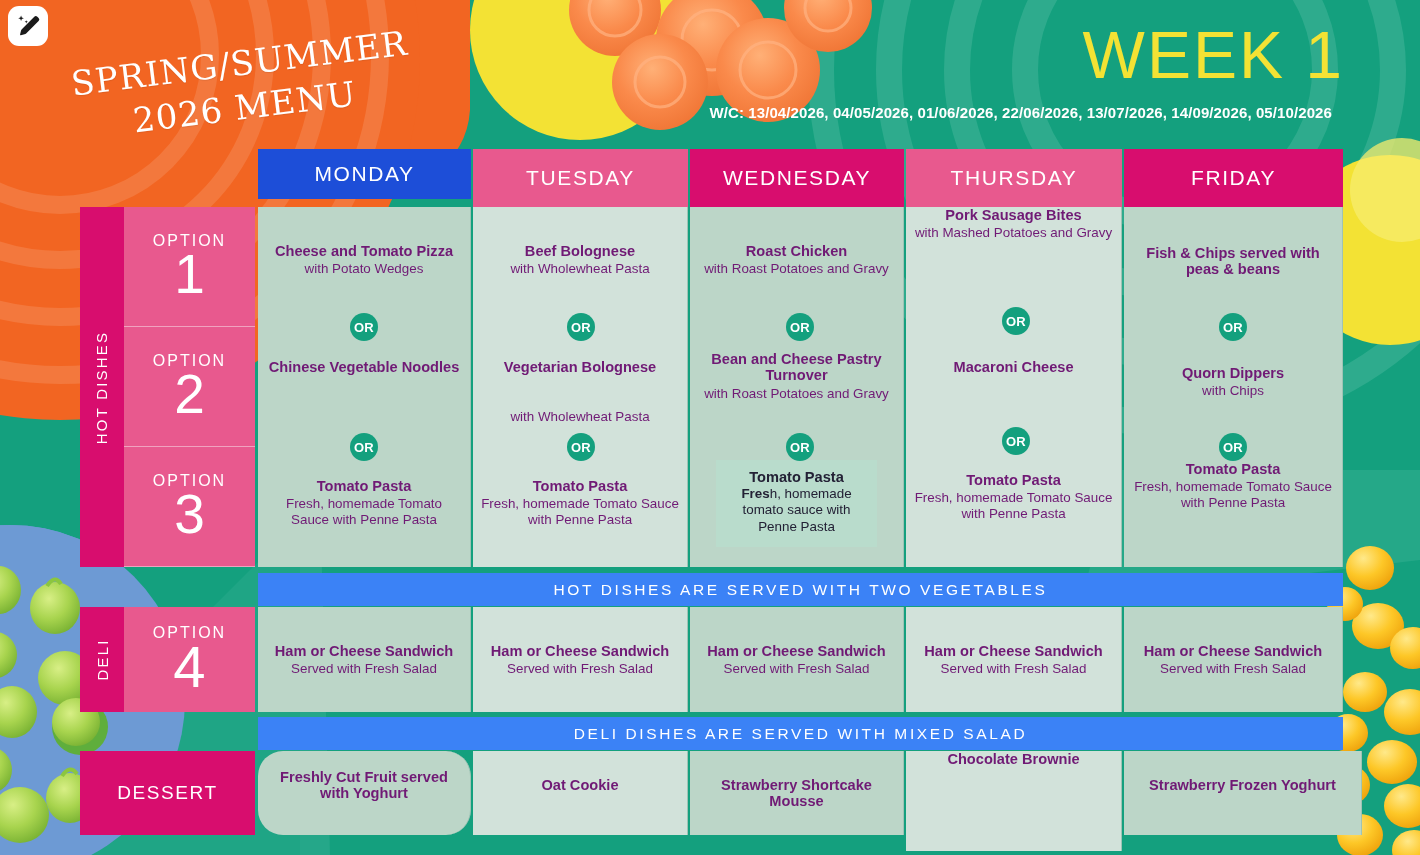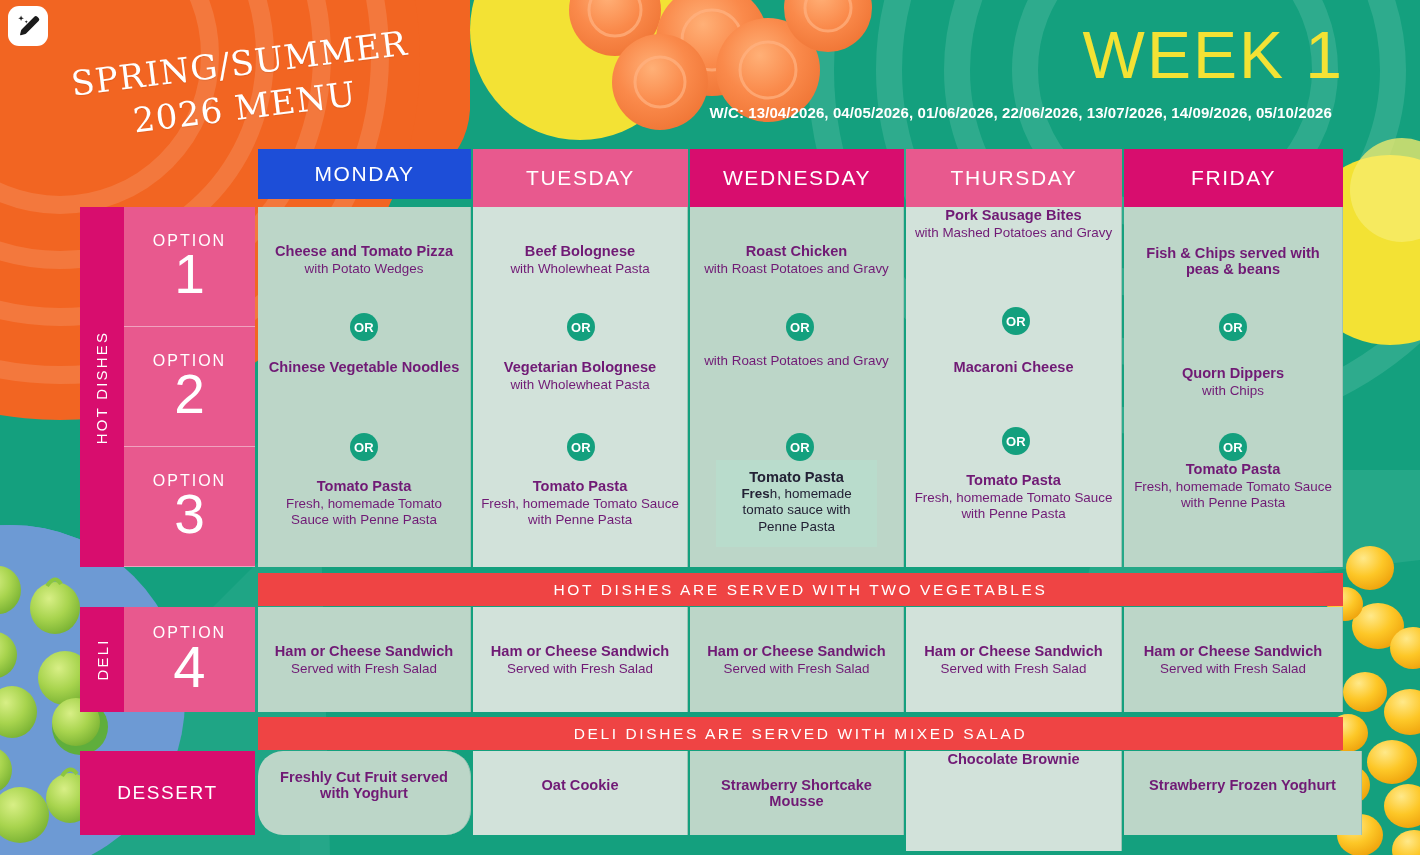--- a/index.html
+++ b/index.html
@@ -75,21 +75,21 @@
   .dish .s { font-size: 13.4px; line-height: 1.17; margin-top: 2px; }
 
   .orbadge {
     position: absolute; width: 28px; height: 28px; border-radius: 50%;
     background: #14a07e; color: #fff; font-size: 13px; font-weight: 700;
     display: flex; align-items: center; justify-content: center;
     letter-spacing: .3px; z-index: 25;
   }
 
   .banner {
-    background: #ef4444; color: #fff;
+    background: #3b82f6; color: #fff;
     display: flex; align-items: center; justify-content: center;
     font-size: 15.5px; letter-spacing: 2.6px;
     font-family: "Liberation Sans Narrow","Liberation Sans", sans-serif;
   }
 
   .dessertlabel {
     background: #d80d6e; color: #fff;
     display: flex; align-items: center; justify-content: center;
     font-size: 19px; letter-spacing: 1.6px;
   }
@@ -274,27 +274,28 @@
         <div class="s">with Mashed Potatoes and Gravy</div>
     </div>
     <div class="cellbox dish" style="left:1124px;top:207px;width:219px;height:120px;background:#bcd6c8;padding-top:38px;
                ">
         <div class="t" style="">Fish &amp; Chips served with peas &amp; beans</div>
         </div>
     <div class="cellbox dish" style="left:258px;top:327px;width:213px;height:120px;background:#bcd6c8;padding-top:32px;
                ">
         <div class="t" style="">Chinese Vegetable Noodles</div>
         </div>
-    <div class="cellbox dish" style="left:473px;top:327px;width:215px;height:120px;background:#d2e2da;padding-top:32px;
+    <div class="cellbox dish" style="left:473px;top:327px;width:215px;height:120px;background:#d2e2da;padding-top:32px;gap:32px;
                ">
         <div class="t" style="">Vegetarian Bolognese</div>
         <div class="s">with Wholewheat Pasta</div>
     </div>
     <div class="cellbox dish" style="left:690px;top:327px;width:214px;height:120px;background:#bcd6c8;padding-top:24px;
                ">
+        <div class="t" style="">Bean and Cheese Pastry Turnover</div>
         <div class="s">with Roast Potatoes and Gravy</div>
     </div>
     <div class="cellbox dish" style="left:906px;top:327px;width:216px;height:120px;background:#d2e2da;padding-top:32px;
                ">
         <div class="t" style="">Macaroni Cheese</div>
         </div>
     <div class="cellbox dish" style="left:1124px;top:327px;width:219px;height:120px;background:#bcd6c8;padding-top:38px;
                ">
         <div class="t" style="">Quorn Dippers</div>
         <div class="s">with Chips</div>

